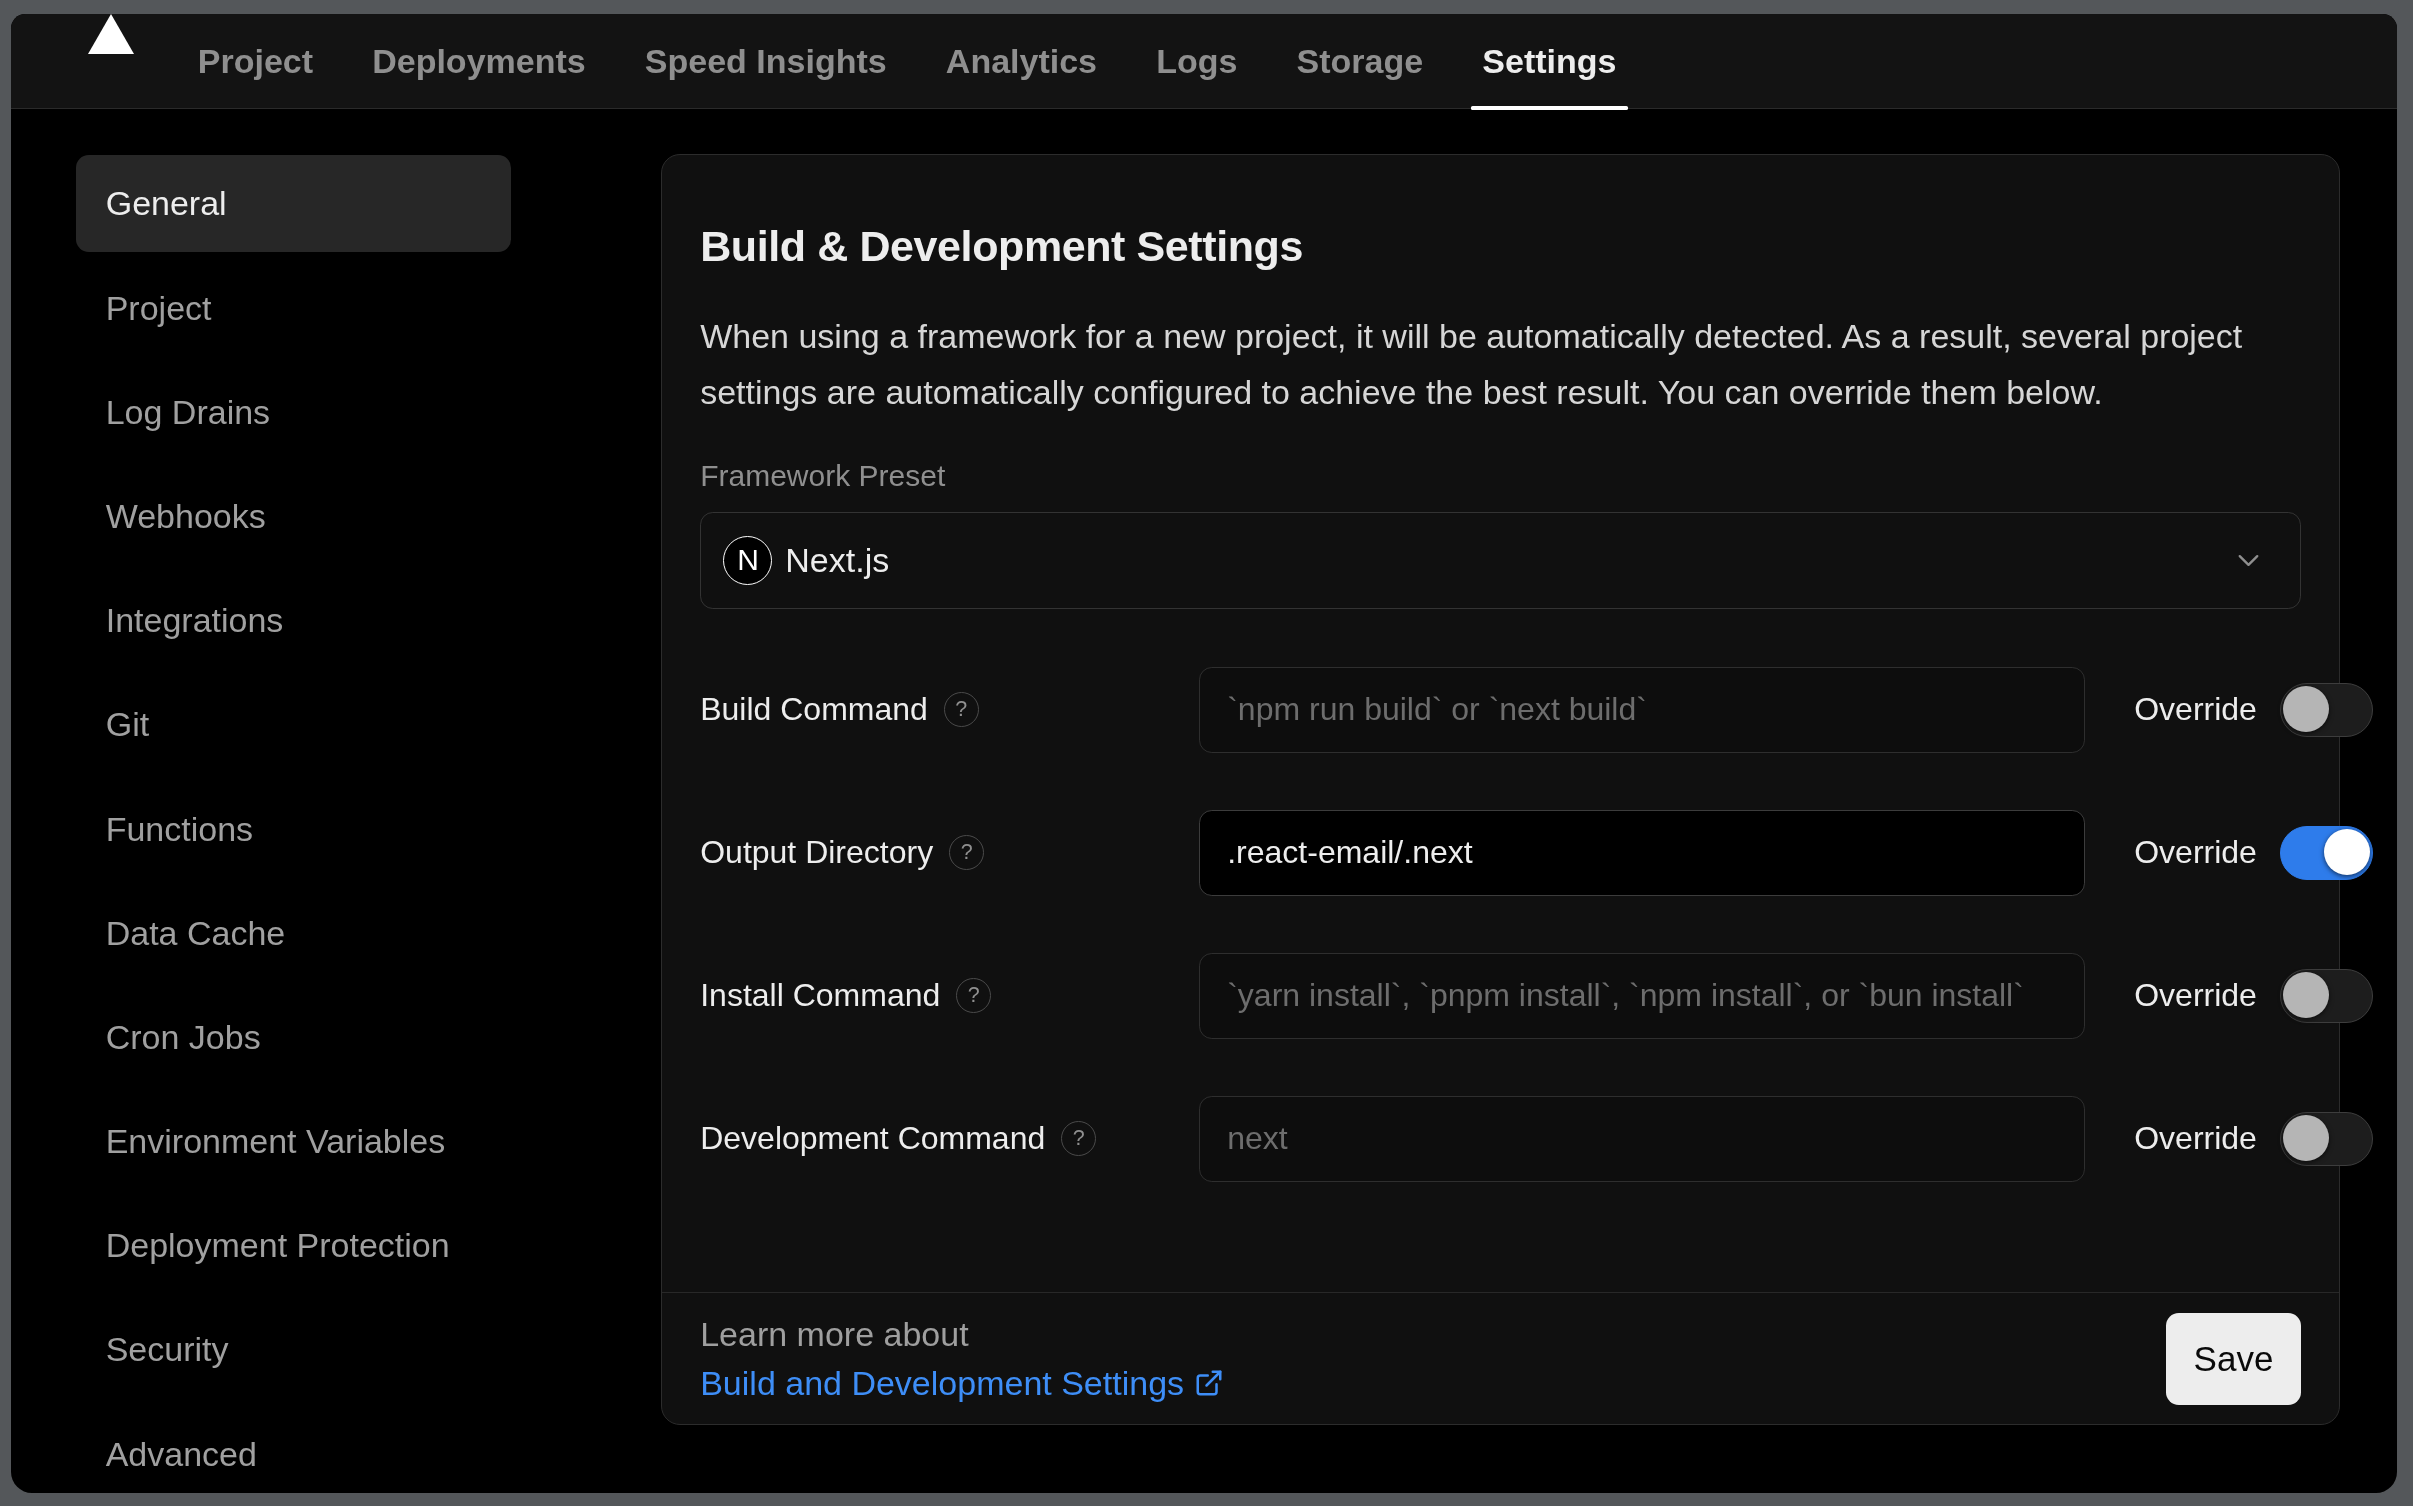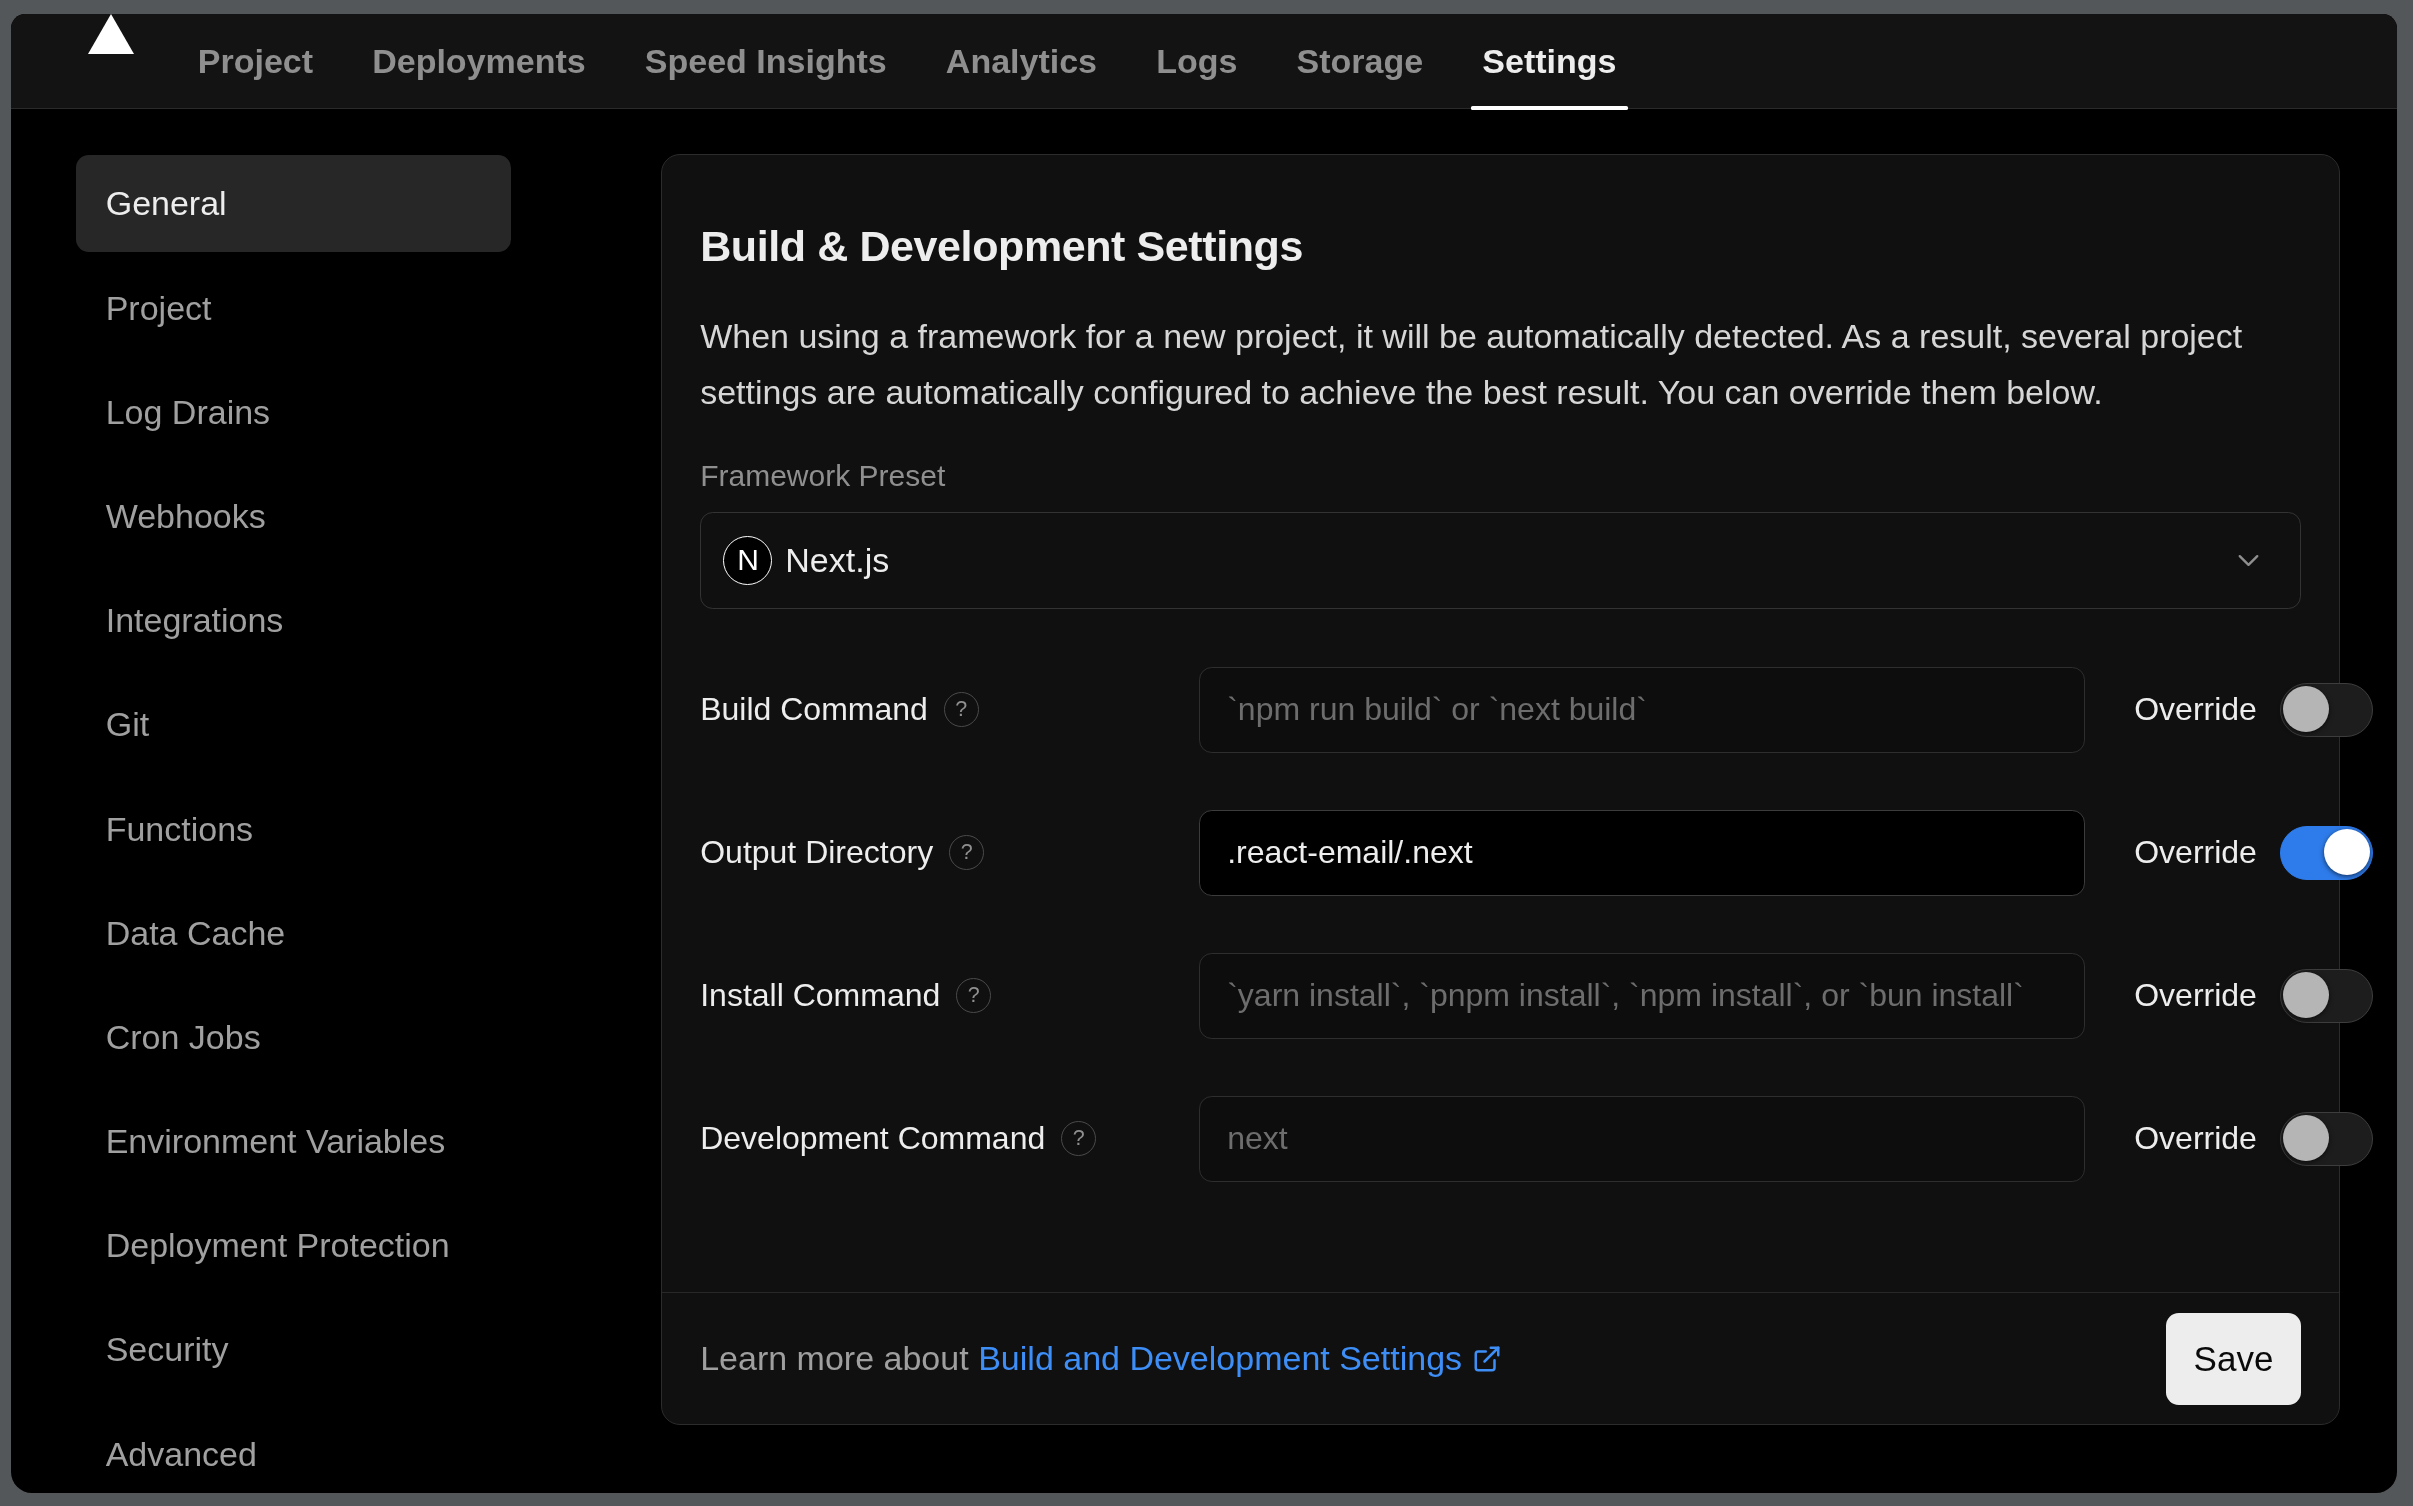--- a/index.html
+++ b/index.html
@@ -68,21 +68,21 @@
   .toggle{width:93px;height:54px;border-radius:27px;background:#1d1d1d;
     border:1.6px solid #3d3d3d;position:relative;cursor:pointer;flex:none;}
   .toggle .knob{position:absolute;top:2.4px;left:2.4px;width:46px;height:46px;
     border-radius:50%;background:#b5b5b5;box-shadow:0 1.6px 4.8px rgba(0,0,0,.6);}
   .toggle.on{background:#2e7ceb;border-color:#2e7ceb;}
   .toggle.on .knob{left:auto;right:2.4px;background:#fff;}
 
   .card-footer{height:132px;flex:none;border-top:1.6px solid #282828;display:flex;
     align-items:center;justify-content:space-between;padding:0 38px;}
   .learn{font-size:34px;color:#9f9f9f;display:flex;gap:9.6px;
-    white-space:nowrap;}
+    white-space:nowrap;flex-direction:column;}
   .learn a{color:#3e8ef7;text-decoration:none;display:flex;align-items:center;gap:9.6px;
     cursor:pointer;}
   .save-btn{width:135px;height:92px;background:#ededed;color:#0a0a0a;border:none;
     border-radius:12.8px;font-size:35px;font-weight:500;font-family:inherit;cursor:pointer;}
 </style>
 </head>
 <body>
 
 <div class="window">
 

